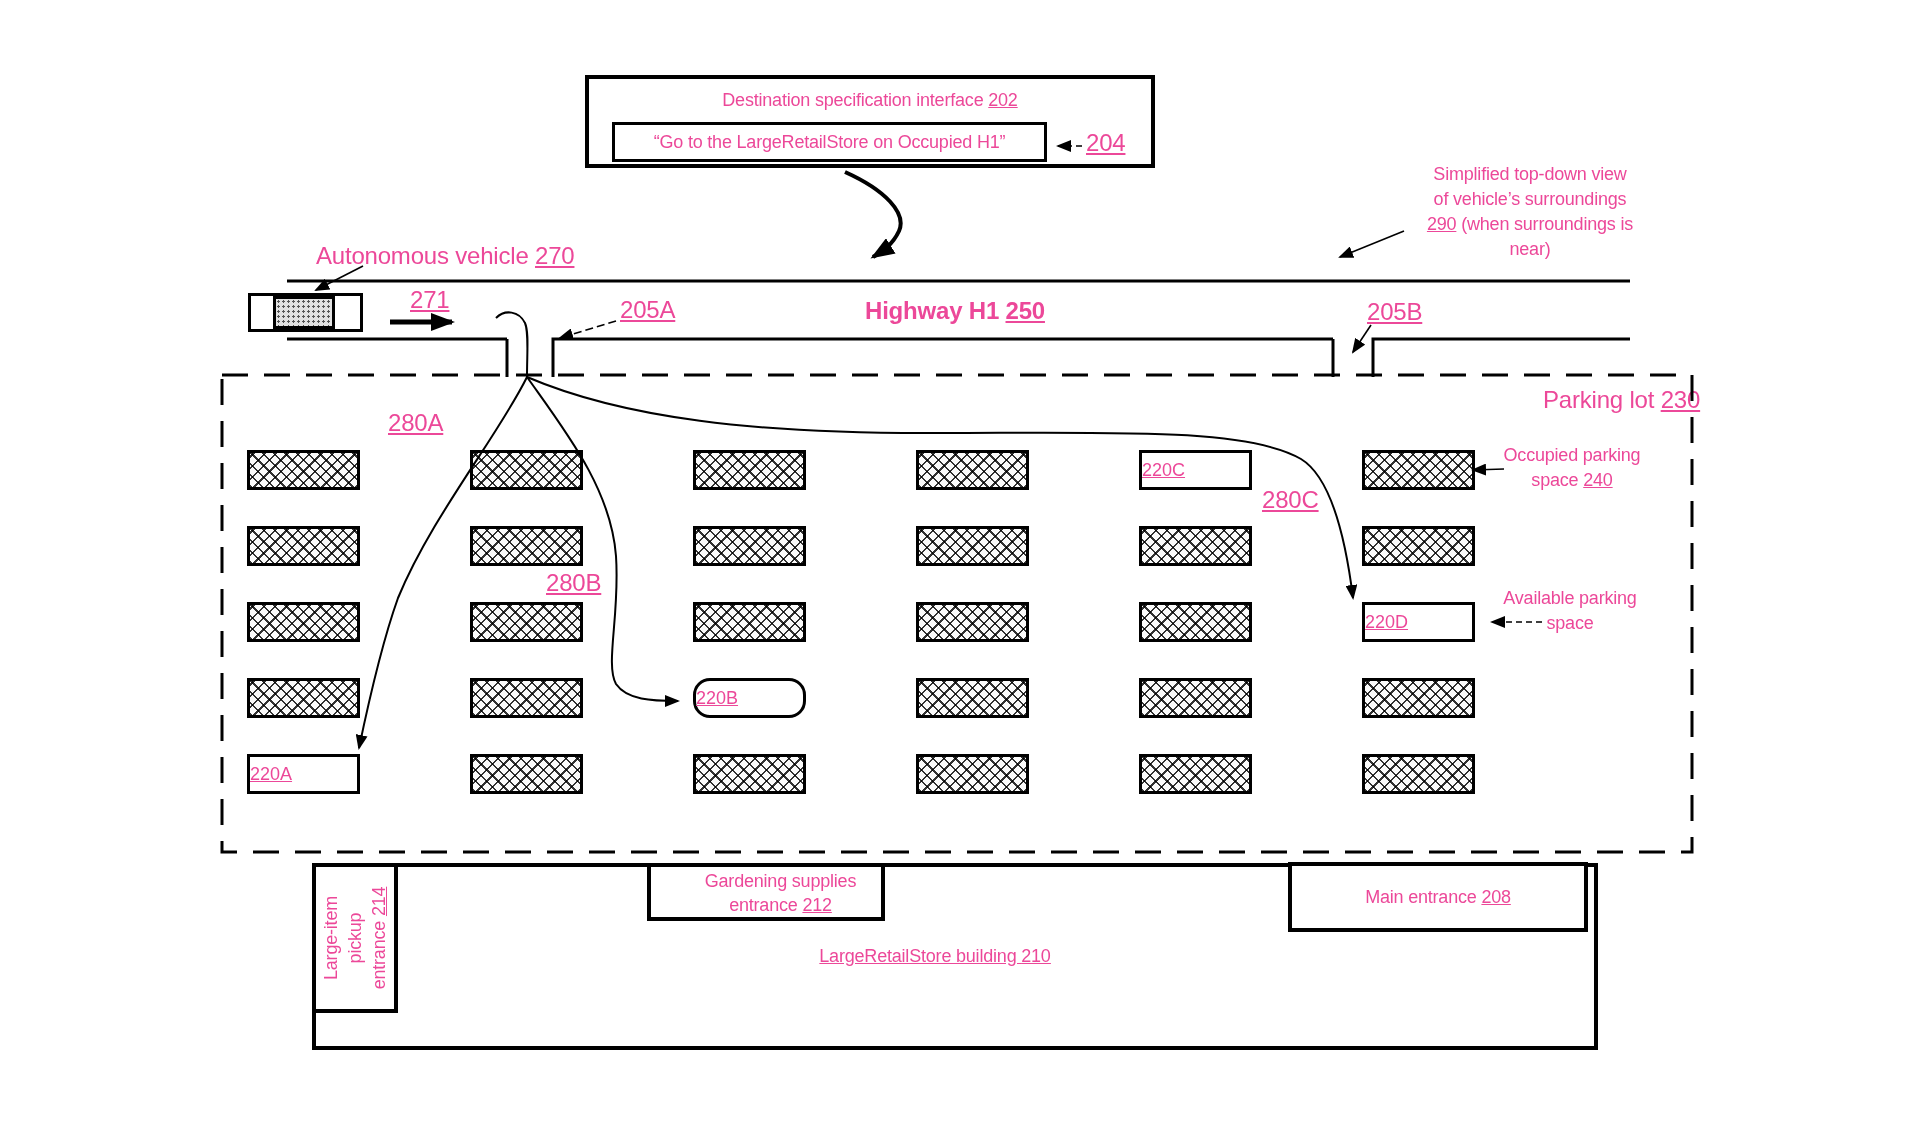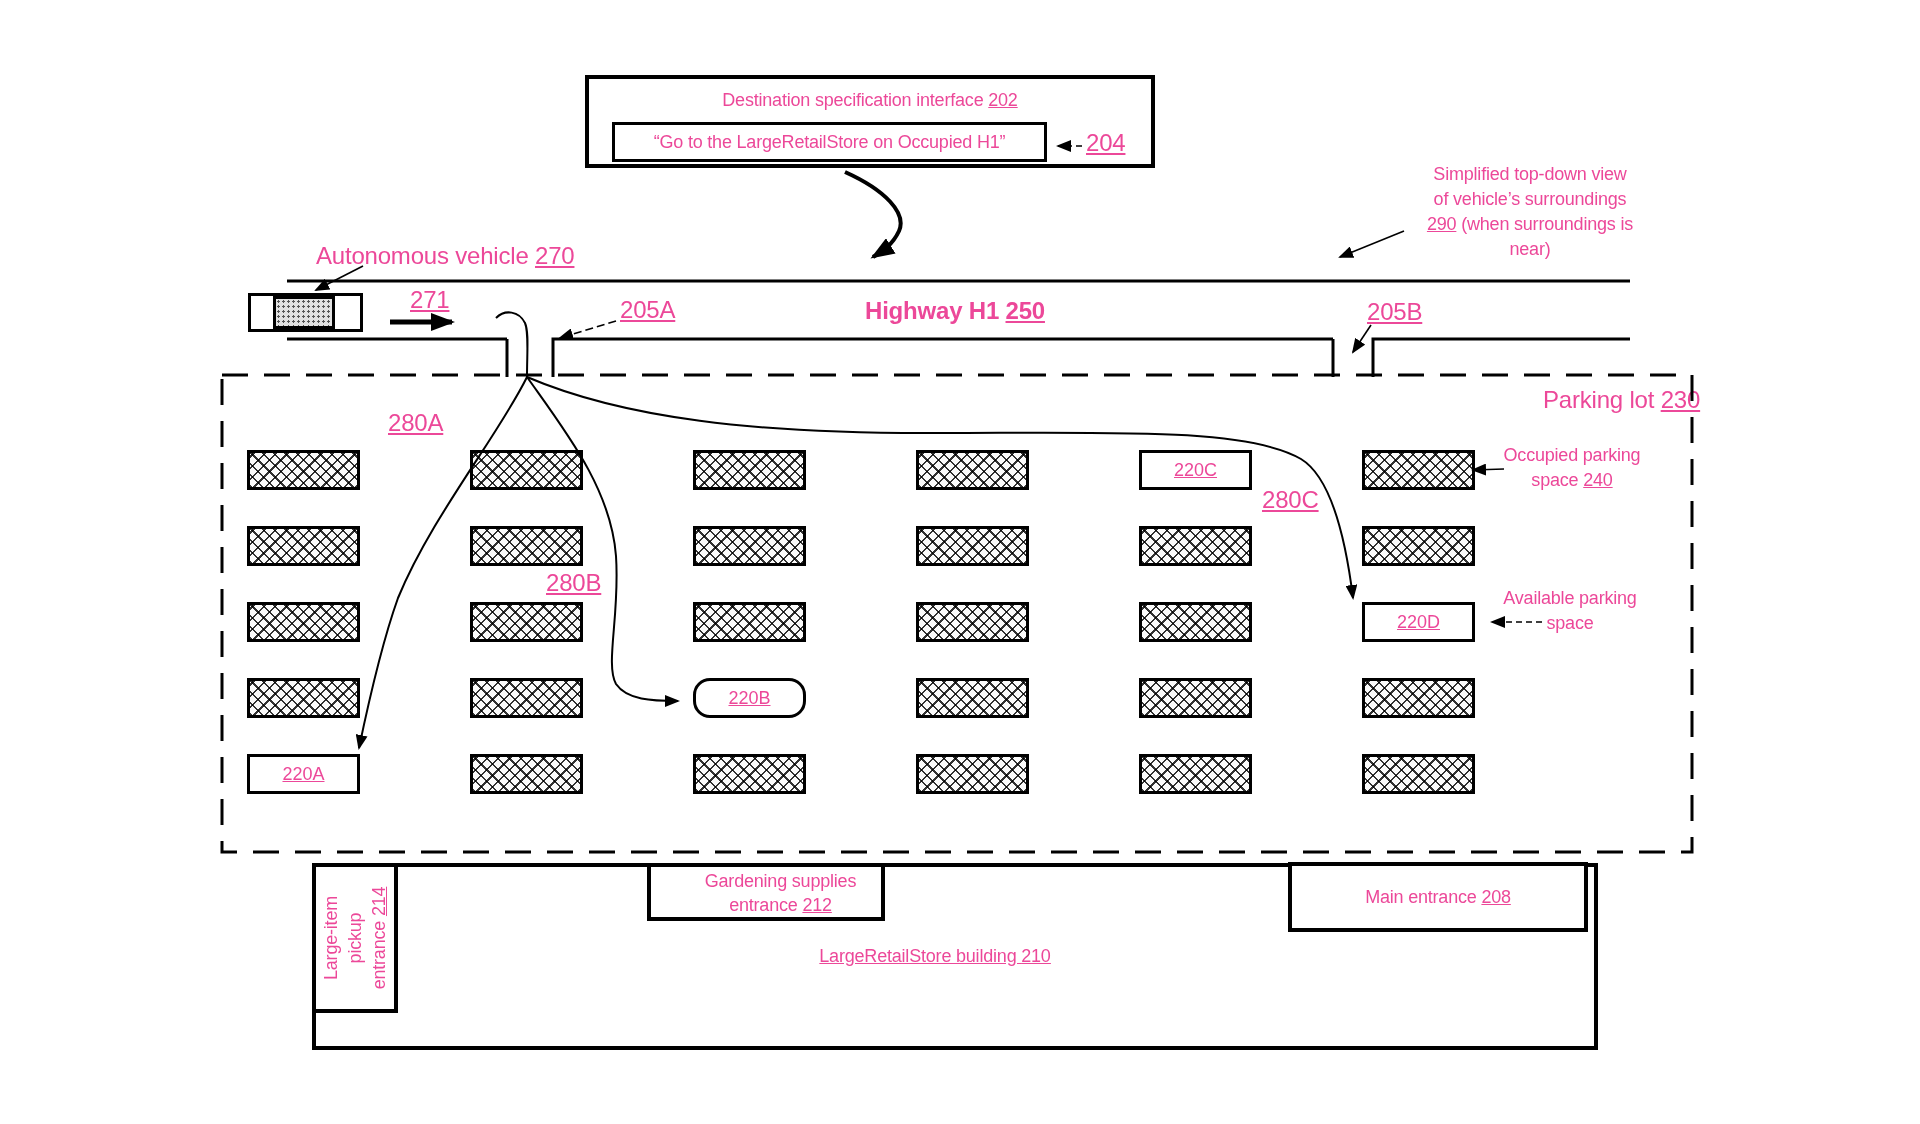--- a/index.html
+++ b/index.html
@@ -10,21 +10,21 @@
   .multi{font-size:18px;line-height:25px;letter-spacing:-0.2px;}
   .multi div{white-space:nowrap;}
   .ctr{text-align:center;}
   .ref{text-decoration:underline;}
   .box{position:absolute;border:4px solid #000;background:#fff;box-sizing:border-box;}
   .thin{border-width:3px;}
   .flexctr{display:flex;align-items:center;justify-content:center;}
   svg.overlay{position:absolute;left:0;top:0;z-index:5;pointer-events:none;}
   .lot-grid{position:absolute;left:222px;top:375px;width:1470px;height:477px;z-index:2;}
   .space{position:absolute;width:113px;height:40px;border:3px solid #000;box-sizing:border-box;
-         display:flex;align-items:center;justify-content:center;font-size:18px;background:#fff;}
+         display:flex;align-items:center;justify-content:flex-start;font-size:18px;background:#fff;}
   .space.occ{background-color:#fbfbfb;
      background-image:repeating-linear-gradient(45deg,rgba(0,0,0,.8) 0 1.6px,transparent 1.6px 8px),
                       repeating-linear-gradient(-45deg,rgba(0,0,0,.8) 0 1.6px,transparent 1.6px 8px);}
   .vehicle{position:absolute;left:248px;top:293px;width:115px;height:39px;border:3px solid #000;
            box-sizing:border-box;background:#fff;}
   .vehicle-core{position:absolute;left:22px;top:0px;width:62px;height:33px;border:3px solid #000;box-sizing:border-box;
            background-color:#e2e2e2;
            background-image:radial-gradient(circle,#555 1.1px,transparent 1.3px);background-size:5px 5px;}
   .rotbox{position:absolute;left:312px;top:863px;width:86px;height:150px;border:4px solid #000;box-sizing:border-box;background:#fff;}
   .rotinner{position:absolute;left:50%;top:50%;width:150px;height:86px;

